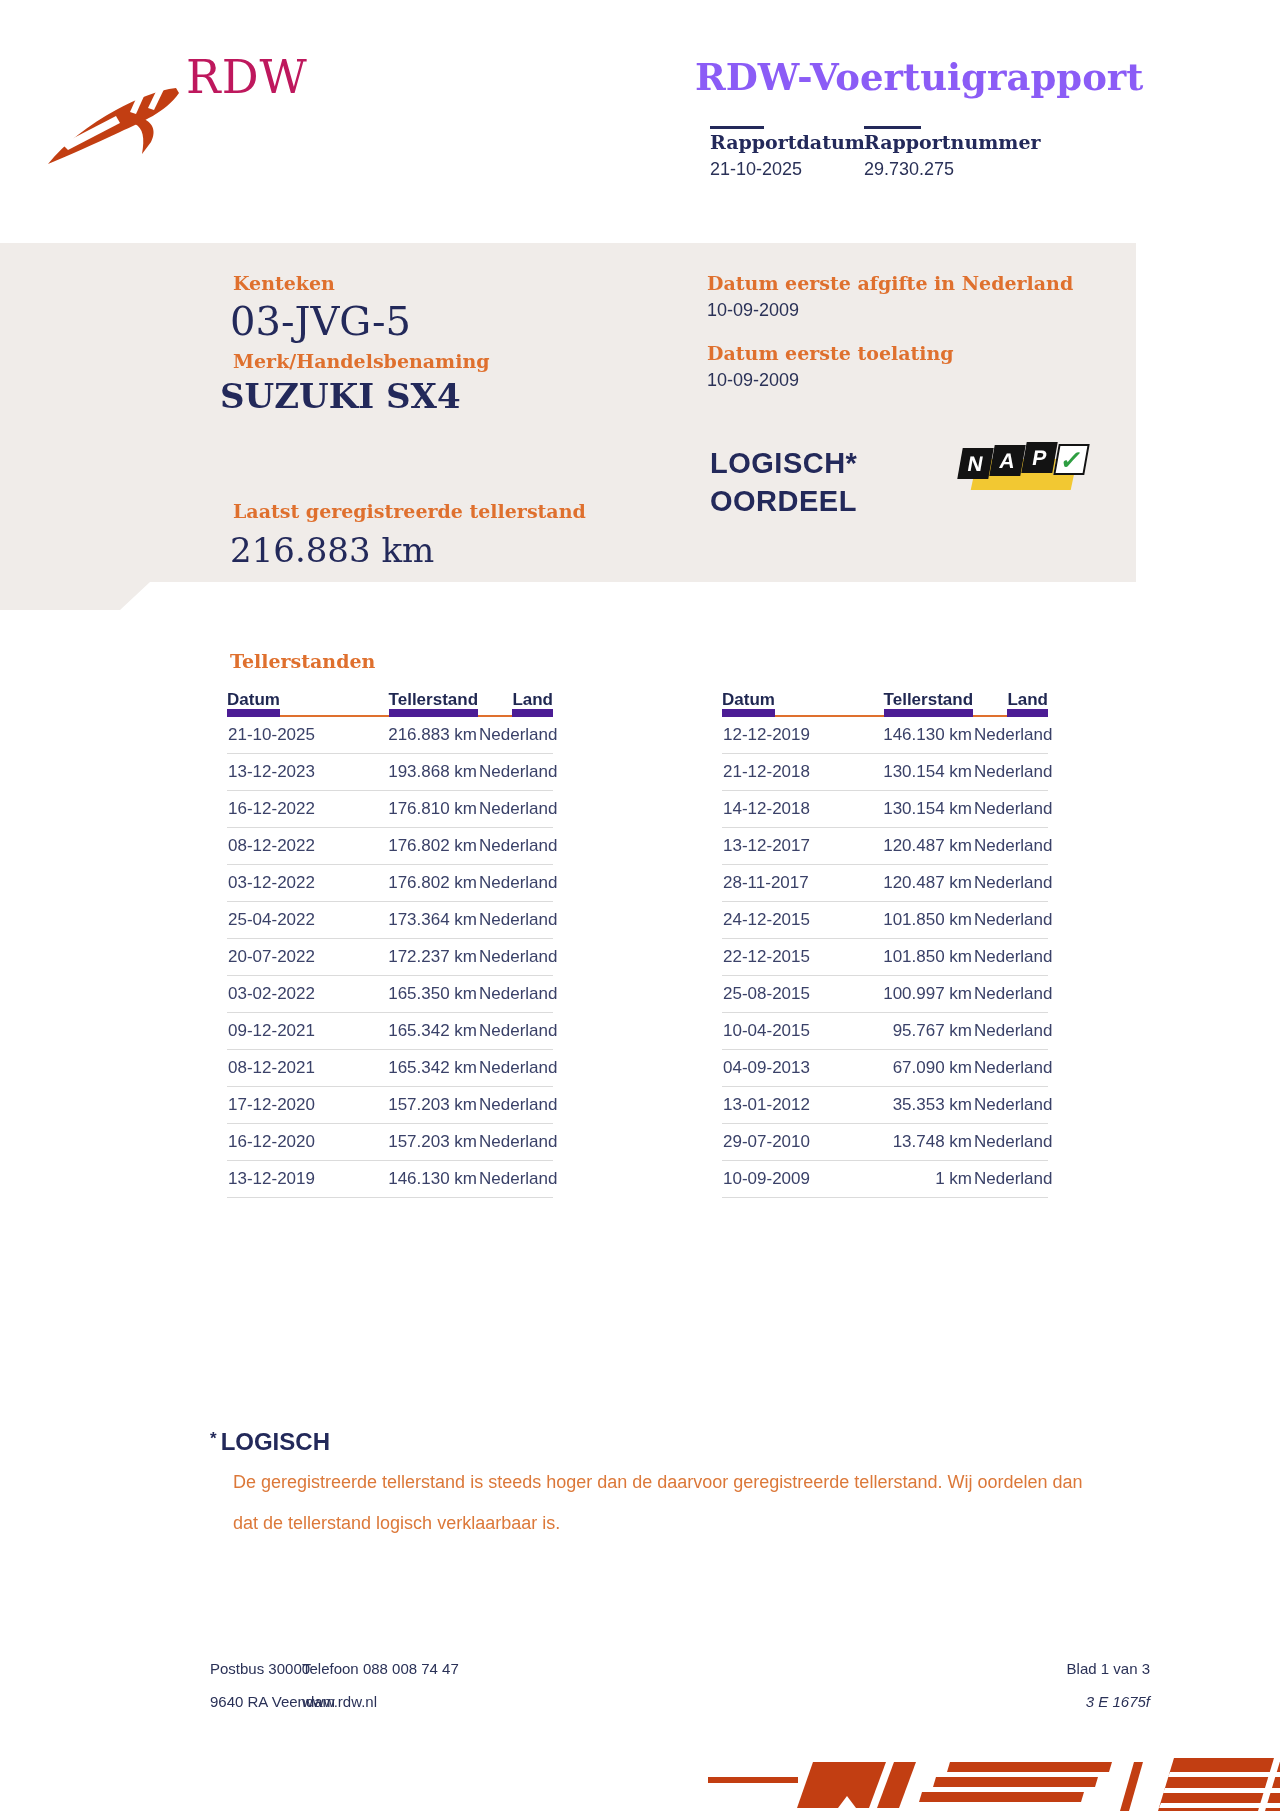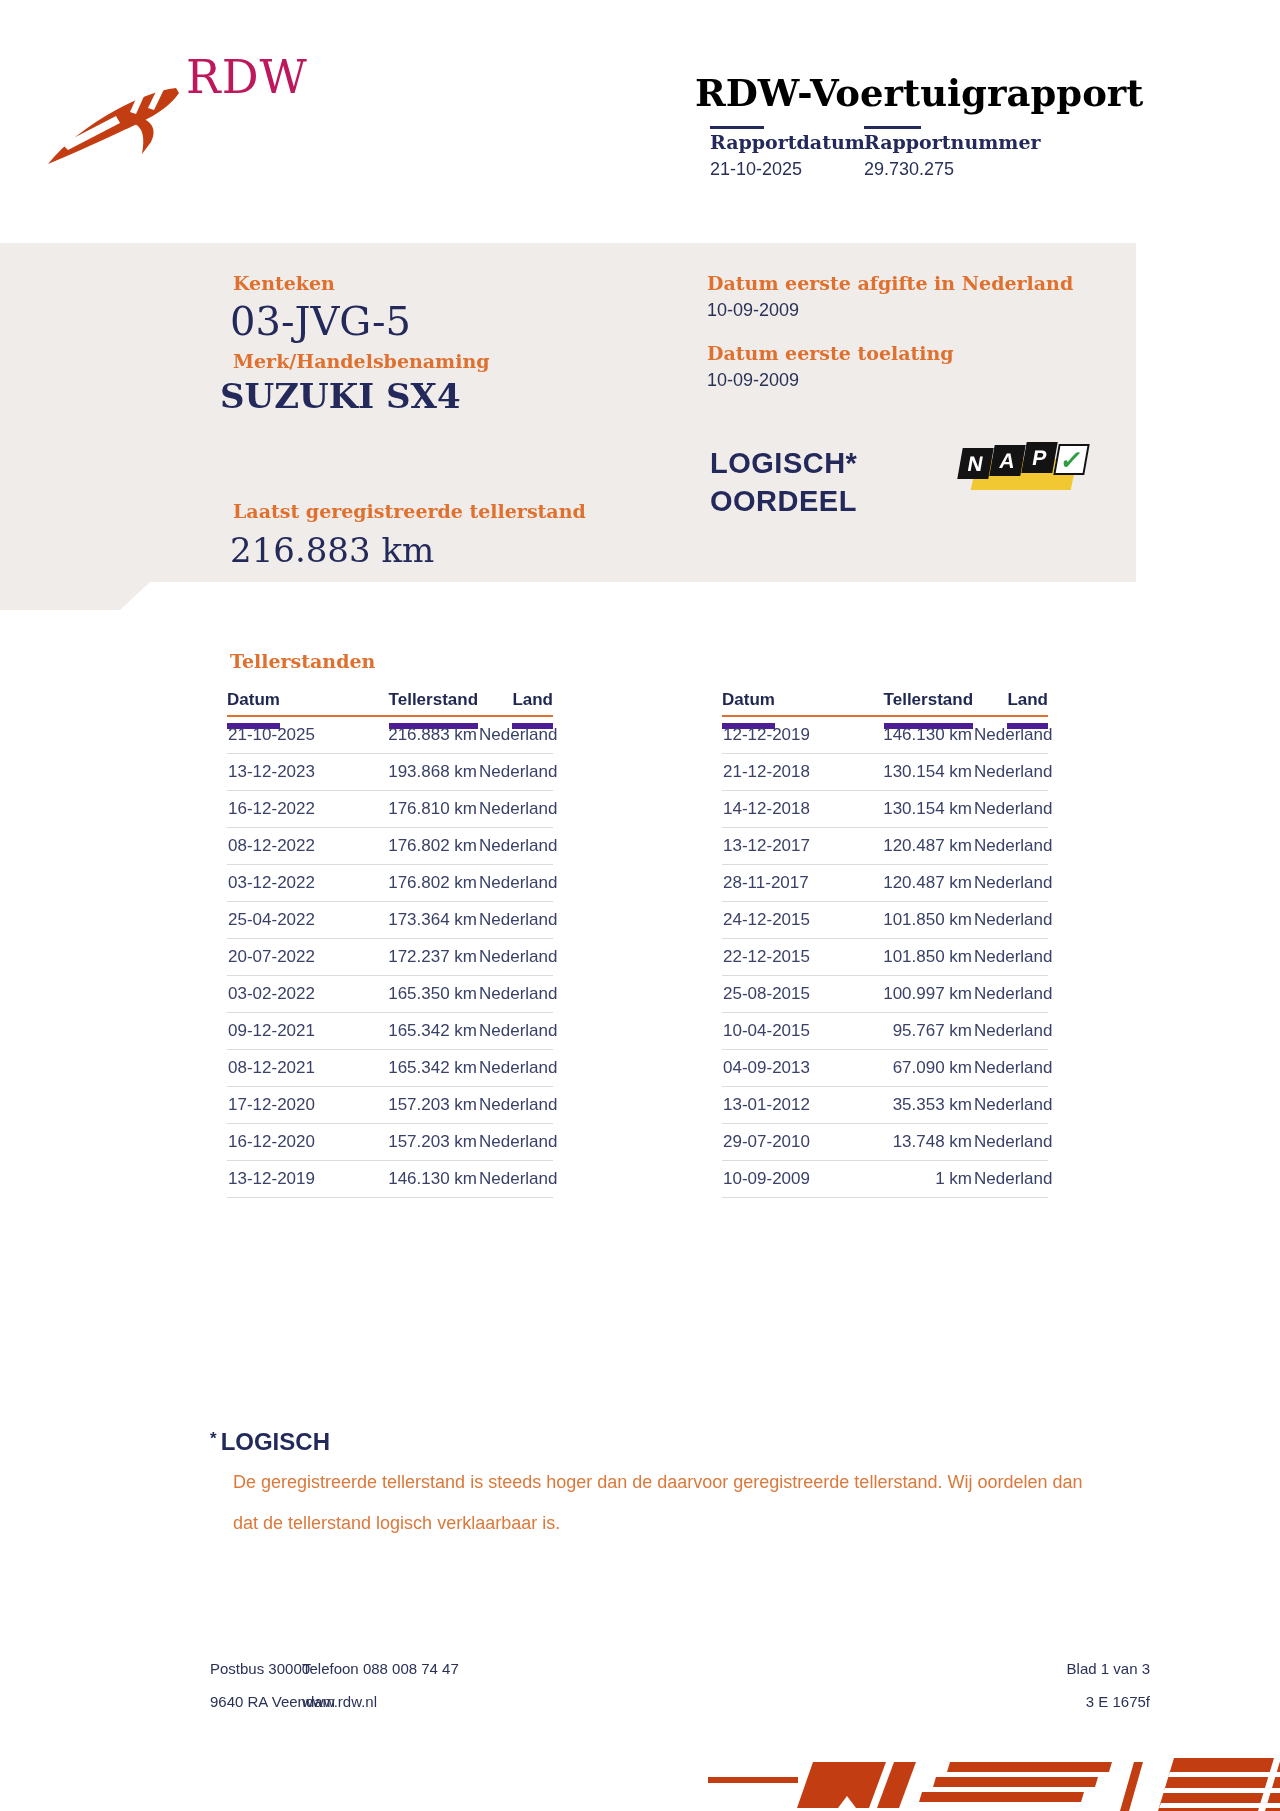--- a/index.html
+++ b/index.html
@@ -3,21 +3,21 @@
 <meta charset="utf-8">
 <style>
   html,body{margin:0;padding:0;background:#fff;}
   body{width:1280px;height:1811px;position:relative;overflow:hidden;
        font-family:"Liberation Sans",sans-serif;}
   .abs{position:absolute;}
   
   .rdw-logo-text{left:186px;top:50px;font-family:"DejaVu Serif",serif;
        font-size:46px;color:#be185d;letter-spacing:1px;}
   .doc-title{left:695px;top:55px;font-family:"DejaVu Serif",serif;font-weight:bold;
-       font-size:37px;color:#000000;margin-top:16px;}
+       font-size:37px;color:#8b5cf6;}
   .hdr-rule{height:3px;background:#23295A;top:126px;}
   .hdr-label{top:131px;font-family:"DejaVu Serif",serif;font-weight:bold;
        font-size:19px;color:#23295A;}
   .hdr-value{top:159px;font-size:18px;color:#2A3157;}
   
   .panel{left:0;top:243px;width:1136px;height:367px;background:#F0ECE9;
        clip-path:polygon(0 0,1136px 0,1136px 339px,150px 339px,120px 367px,0 367px);}
   .lbl{font-family:"DejaVu Serif",serif;font-weight:bold;font-size:19px;color:#DF702E;}
   .val-serif{font-family:"DejaVu Serif",serif;font-size:34px;color:#23295A;}
   .val-sans{font-size:18px;color:#2A3157;}
@@ -33,21 +33,21 @@
   .nap-check{position:absolute;width:27px;height:27px;background:#fff;
        border:2px solid #131313;display:flex;align-items:center;justify-content:center;
        transform:skewX(-10deg);}
   .nap-check span{color:#2E9E41;font-size:26px;font-weight:bold;line-height:1;}
   
   .section-heading{left:230px;top:650px;}
   table.odo{border-collapse:collapse;table-layout:fixed;width:326px;}
   table.odo th{padding:0 0 5px 0;border-bottom:2px solid #DF702E;
        font-size:17px;color:#1F2751;text-align:left;}
   table.odo th.r{text-align:right;}
-  table.odo th span{border-bottom:6px solid #4c1d95;padding-bottom:14px;}
+  table.odo th span{border-bottom:8px solid #4c1d95;padding-bottom:0;}
   table.odo td{height:34px;font-size:17px;color:#3A4168;
        border-bottom:1px solid #DBDBDB;}
   table.odo td.r{text-align:right;}
   .c1{width:36%;} .c2{width:41%;} .c3{width:23%;}
   
   .expl-head{left:210px;top:1428px;font-size:24px;font-weight:bold;color:#23295A;}
   .expl-head .star{font-size:17px;vertical-align:6px;margin-right:4px;}
   .expl-text{left:233px;top:1462px;width:860px;font-size:18px;color:#DC7839;
        line-height:41px;}
   
@@ -277,21 +277,21 @@
 <div class="abs expl-text">
   <div>De geregistreerde tellerstand is steeds hoger dan de daarvoor geregistreerde tellerstand. Wij oordelen dan</div>
   <div>dat de tellerstand logisch verklaarbaar is.</div>
 </div>
 
 <div class="abs foot" style="left:210px;top:1660px;">Postbus 30000</div>
 <div class="abs foot" style="left:210px;top:1693px;">9640 RA Veendam</div>
 <div class="abs foot" style="left:302px;top:1660px;">Telefoon 088 008 74 47</div>
 <div class="abs foot" style="left:302px;top:1693px;">www.rdw.nl</div>
 <div class="abs foot" style="left:950px;top:1660px;width:200px;text-align:right;">Blad 1 van 3</div>
-<div class="abs foot" style="left:950px;top:1693px;width:200px;text-align:right;">3 E 1675f</div>
+<div class="abs foot" style="left:950px;top:1693px;width:200px;text-align:right;font-style:italic;">3 E 1675f</div>
 
 <svg class="abs speed" width="580" height="61" viewBox="0 0 580 61">
   <g fill="#C23E12">
     <rect x="8" y="27" width="90" height="6"></rect>
     <polygon points="97,58 113,12 216,12 199,58"></polygon>
     <polygon points="250,12 412,12 409,22 247,22"></polygon>
     <polygon points="236,27 398,27 395,37 233,37"></polygon>
     <polygon points="222,42 384,42 381,52 219,52"></polygon>
     <polygon points="420,61 434,12 443,12 429,61"></polygon>
     <polygon points="458,61 474,8 580,8 580,61"></polygon>

